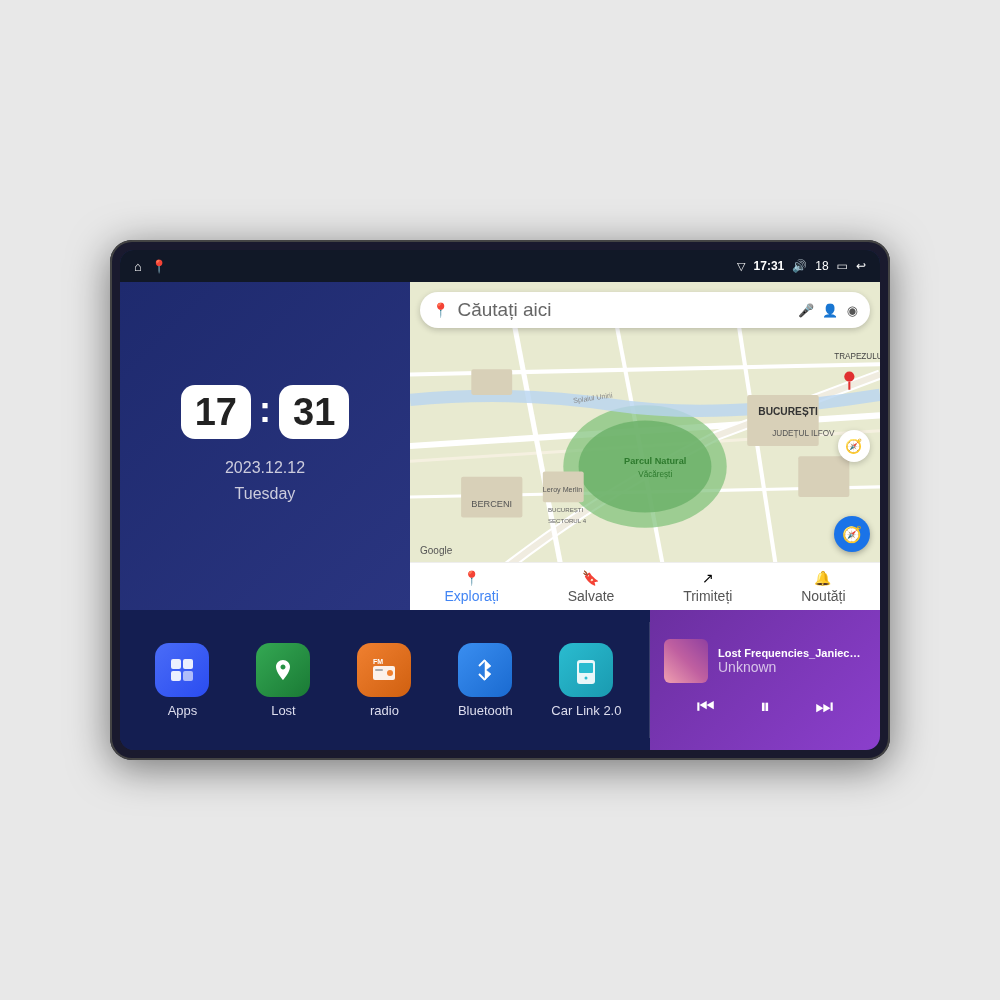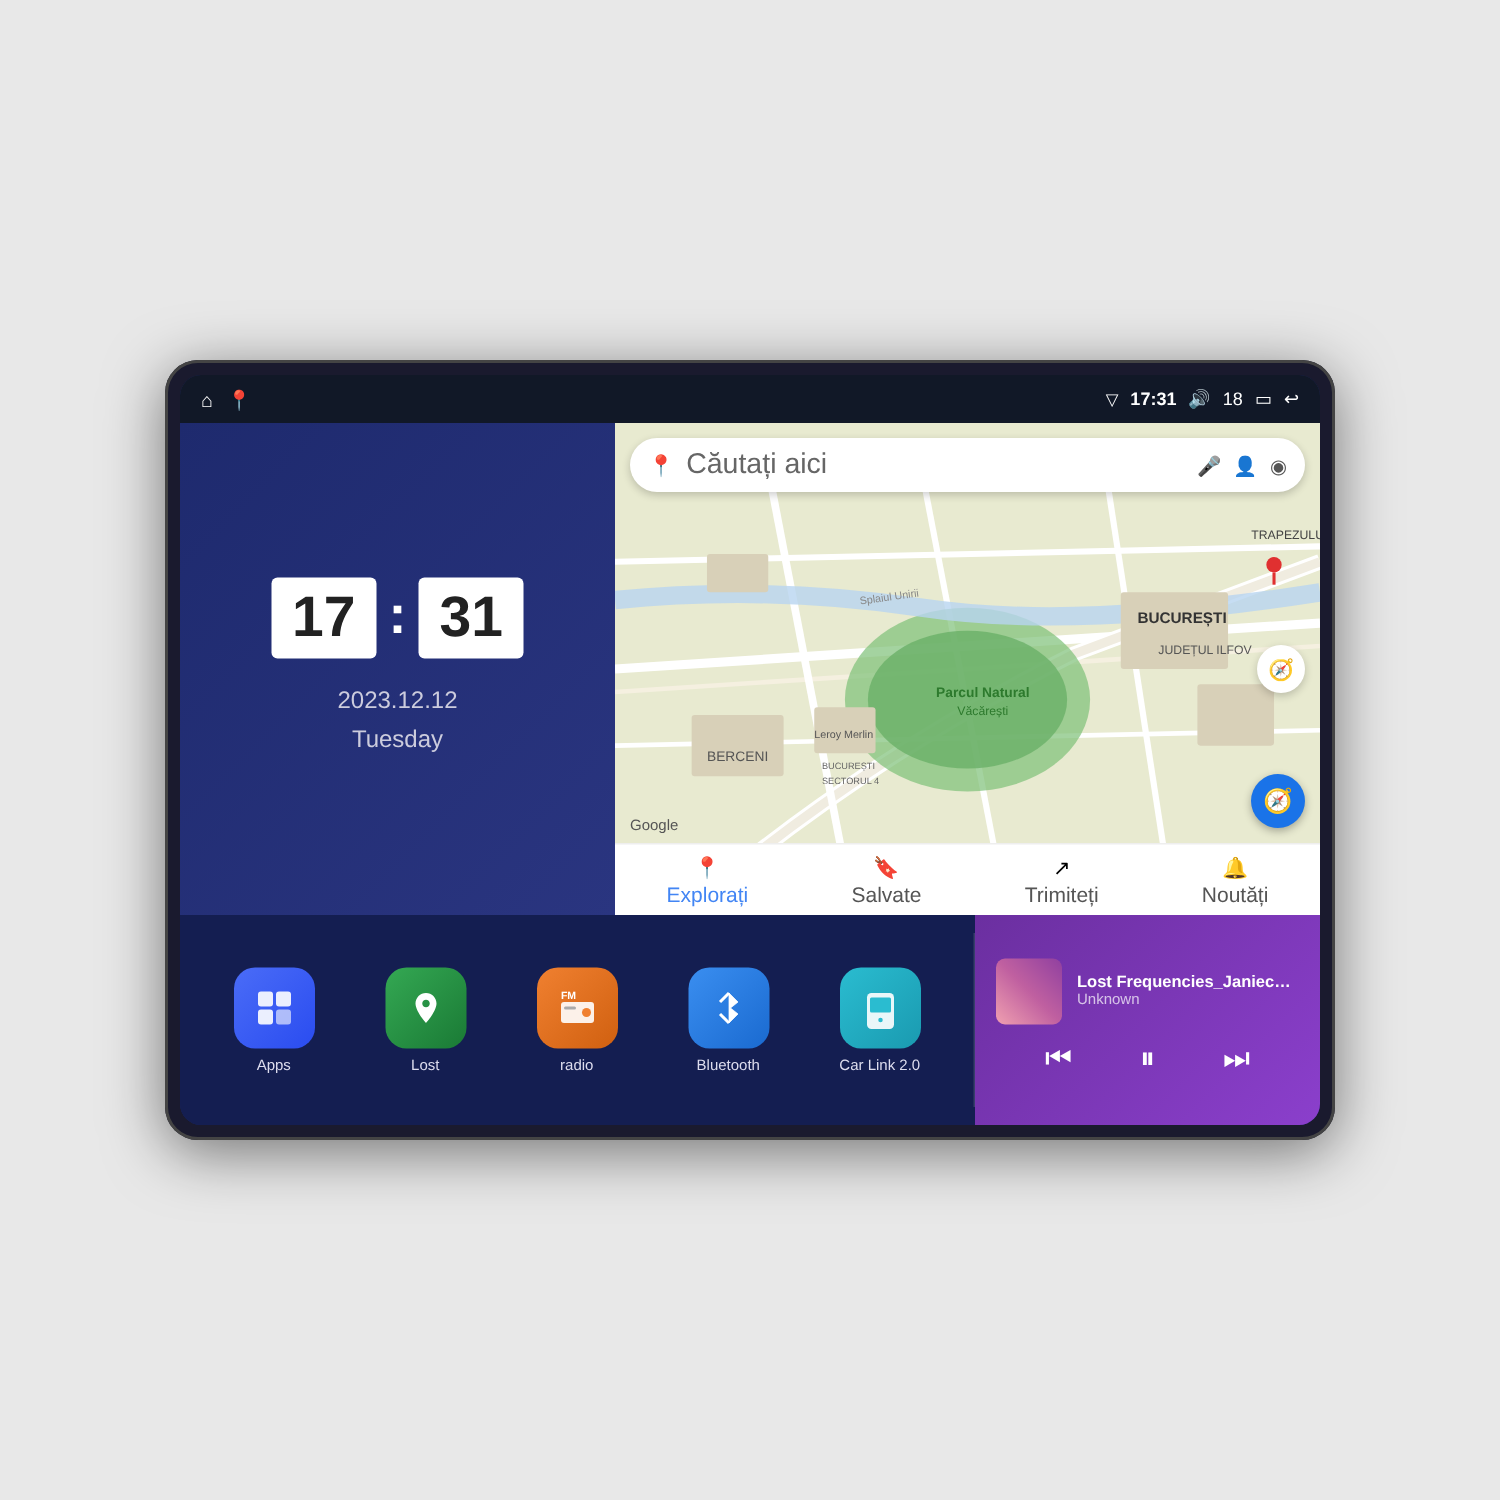--- a/index.html
+++ b/index.html
@@ -89,21 +89,21 @@
     }
 
     .clock-display {
       display: flex;
       align-items: center;
       gap: 8px;
     }
 
     .clock-digit-block {
       background: #fff;
-      border-radius: 4px;
+      border-radius: 14px;
       padding: 8px 14px;
       min-width: 68px;
       text-align: center;
     }
 
     .clock-digit {
       font-size: 38px;
       font-weight: 700;
       color: #222;
       line-height: 1;
@@ -246,21 +246,21 @@
       height: 54px;
       border-radius: 14px;
       display: flex;
       align-items: center;
       justify-content: center;
       font-size: 24px;
     }
 
     .app-label {
       color: #dde;
-      font-size: 10px;
+      font-size: 13px;
       text-align: center;
     }
 
     
     .icon-apps { background: linear-gradient(135deg, #4a6cf7, #2a4cf0); }
     .icon-maps { background: linear-gradient(135deg, #34a853, #1a7a35); }
     .icon-radio { background: linear-gradient(135deg, #f08030, #d06010); }
     .icon-bluetooth { background: linear-gradient(135deg, #3a8ef0, #1a6ad0); }
     .icon-carlink { background: linear-gradient(135deg, #2abcd0, #1a9ab0); }
 
@@ -302,21 +302,21 @@
       color: #fff;
       font-size: 11px;
       font-weight: 600;
       white-space: nowrap;
       overflow: hidden;
       text-overflow: ellipsis;
     }
 
     .music-artist {
       color: rgba(255,255,255,0.7);
-      font-size: 10px;
+      font-size: 14px;
     }
 
     .music-controls {
       display: flex;
       align-items: center;
       justify-content: space-around;
       padding: 0 10px;
     }
 
     .control-btn {

